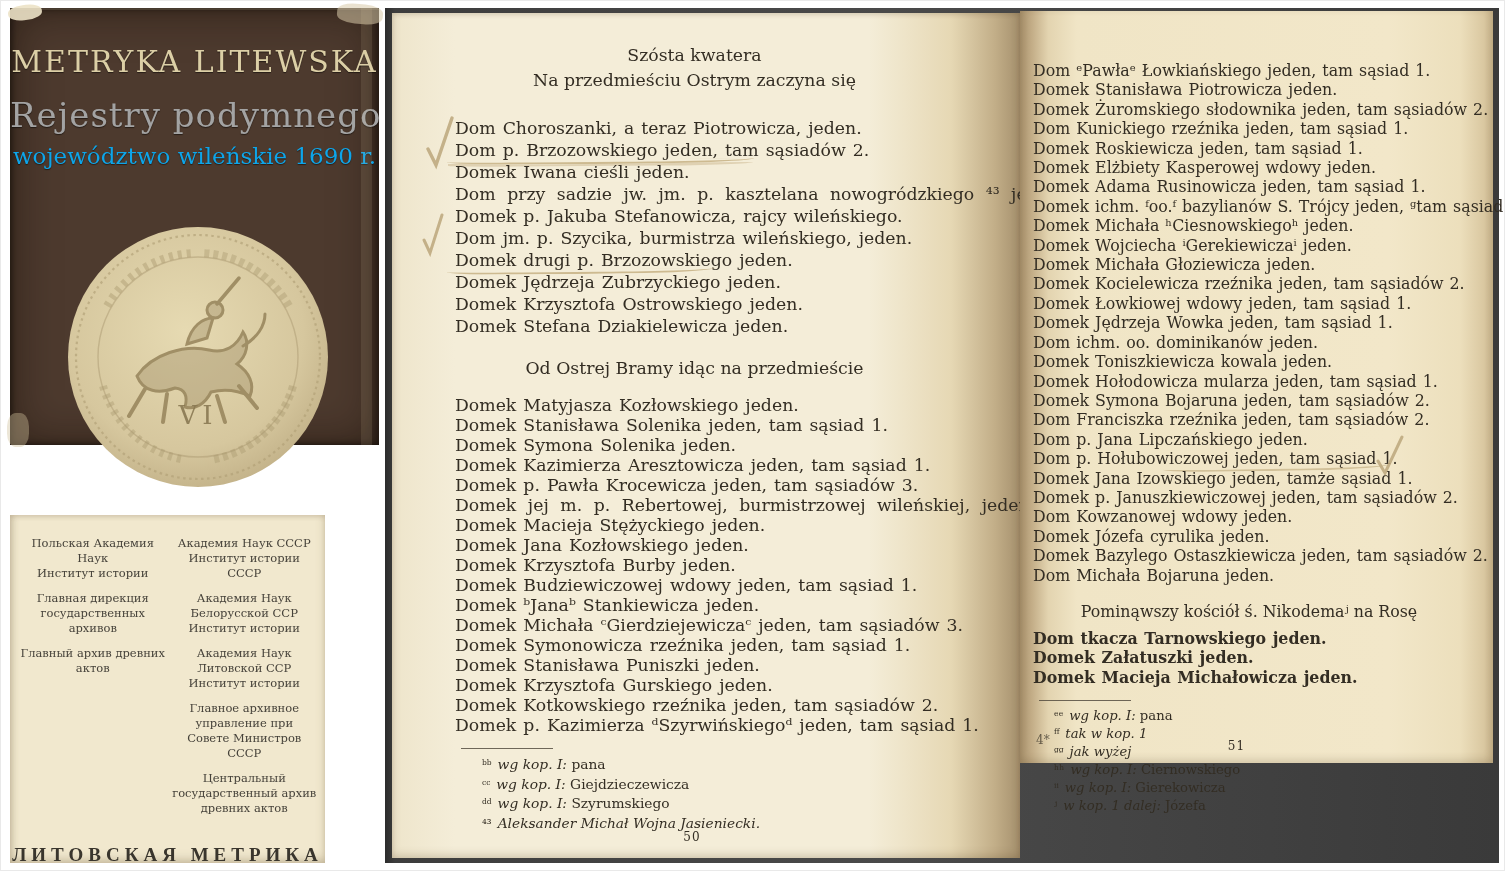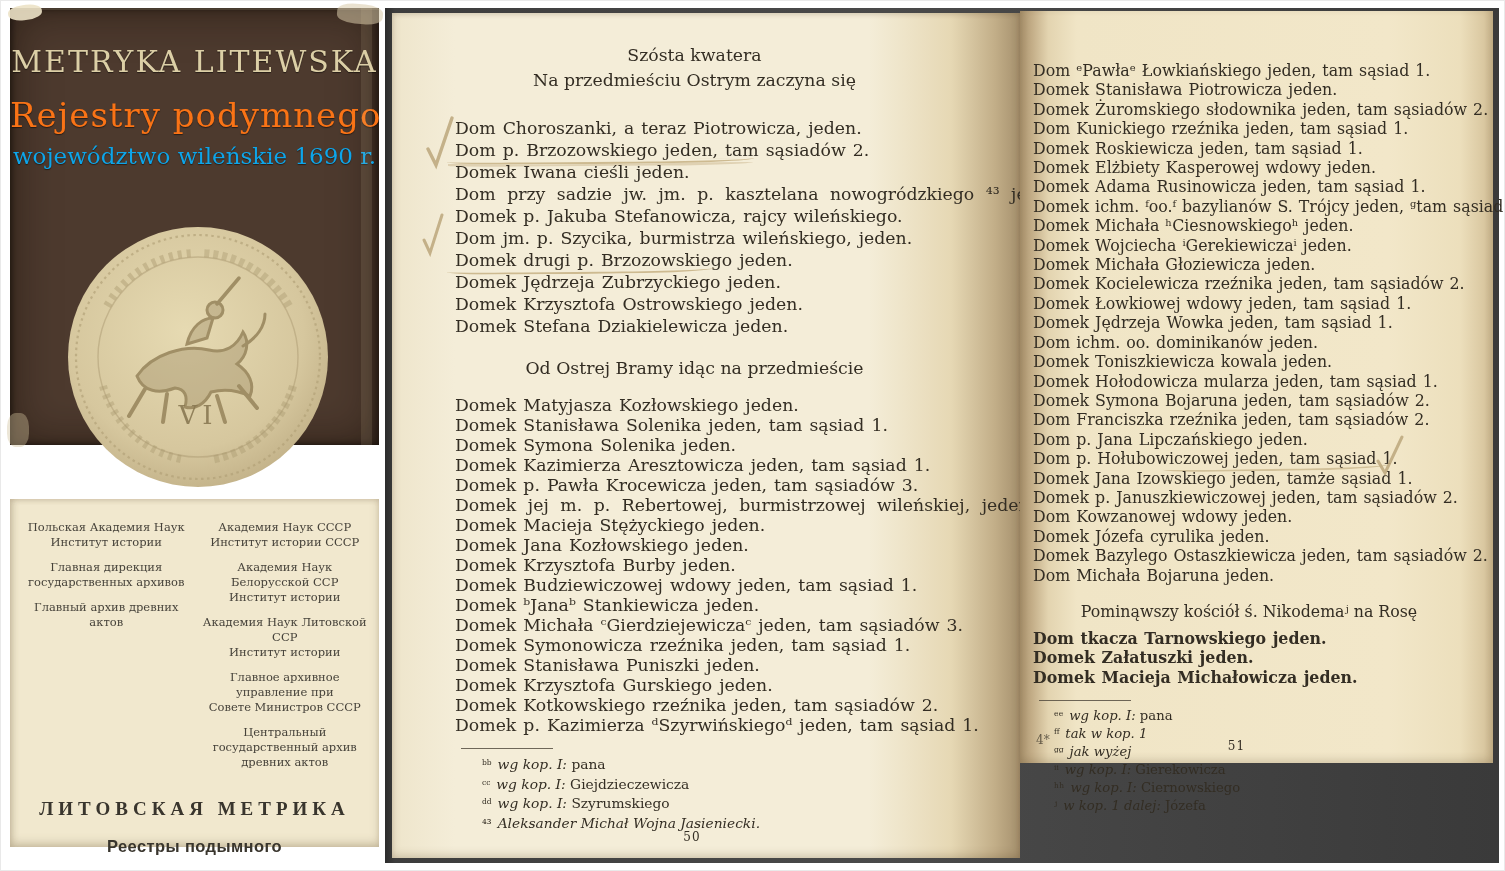--- a/index.html
+++ b/index.html
@@ -15,28 +15,28 @@
   .cover .wear-tl{position:absolute;left:-2px;top:-3px;width:34px;height:15px;background:#ece2c6;
                   opacity:.9;transform:rotate(-7deg);border-radius:45%;}
   .cover .wear-tr{position:absolute;right:-4px;top:-4px;width:46px;height:20px;background:#d8cba9;
                   opacity:.55;transform:rotate(5deg);border-radius:40%;}
   .cover .wear-bl{position:absolute;left:-3px;bottom:-2px;width:22px;height:34px;background:#cfc09c;
                   opacity:.4;border-radius:40%;}
   .cover .spine-light{position:absolute;right:7px;top:0;bottom:0;width:11px;
                   background:rgba(225,205,165,.12);}
   .cover-title{margin-top:36px;text-align:center;font-size:30px;letter-spacing:2px;color:#dccfa6;
                text-shadow:0 1px 1px rgba(0,0,0,.5);white-space:nowrap;}
-  .cover-sub1{margin-top:16px;text-align:center;font-size:34px;letter-spacing:1px;color:#f97316;
+  .cover-sub1{margin-top:16px;text-align:center;font-size:34px;letter-spacing:1px;color:#a3a3a3;
               text-shadow:0 1px 1px rgba(0,0,0,.5);white-space:nowrap;}
   .cover-sub2{margin-top:8px;text-align:center;font-size:23px;color:#0ea5e9;
               text-shadow:0 1px 1px rgba(0,0,0,.5);white-space:nowrap;}
   .coin{position:absolute;left:57px;top:218px;width:262px;height:262px;}
 
   
-  .title-panel{position:absolute;left:10px;top:499px;width:369px;height:348px;background:#f1e8ce;
+  .title-panel{position:absolute;left:10px;top:515px;width:315px;height:348px;background:#f1e8ce;
                color:#46423a;
                box-shadow:inset 0 -4px 10px rgba(120,100,70,.28), inset 3px 0 6px rgba(120,100,70,.16),
                           inset 0 2px 4px rgba(120,100,70,.12);}
   .tp-cols{display:flex;padding:21px 8px 0 10px;gap:6px;}
   .tp-col{flex:1;text-align:center;font-size:11.5px;line-height:15px;}
   .tp-col .tp-block{margin-bottom:10px;}
   .tp-title{text-align:center;margin-top:18px;font-family:Liberation Serif, serif;
             font-weight:bold;font-size:19px;letter-spacing:5px;color:#39352d;white-space:nowrap;}
   .tp-sub{text-align:center;margin-top:14px;font-family:"Liberation Sans",sans-serif;
           font-weight:bold;font-size:16.5px;line-height:25px;letter-spacing:.4px;color:#39352d;}
@@ -272,22 +272,22 @@
             <div class="bl">Dom tkacza Tarnowskiego jeden.</div>
             <div class="bl">Domek Załatuszki jeden.</div>
             <div class="bl">Domek Macieja Michałowicza jeden.</div>
           </div>
 
         <div class="fn-rule"></div>
         <div class="fn-block">
             <div class="fn"><span class="fn-marker">ᵉᵉ</span><span class="fn-italic">wg kop. I:</span><span class="fn-roman"> pana</span></div>
             <div class="fn"><span class="fn-marker">ᶠᶠ</span><span class="fn-italic">tak w kop. 1</span><span class="fn-roman"></span></div>
             <div class="fn"><span class="fn-marker">ᵍᵍ</span><span class="fn-italic">jak wyżej</span><span class="fn-roman"></span></div>
+            <div class="fn"><span class="fn-marker">ʰʰ</span><span class="fn-italic">wg kop. I:</span><span class="fn-roman"> Ciernowskiego</span></div>
             <div class="fn"><span class="fn-marker">ⁱⁱ</span><span class="fn-italic">wg kop. I:</span><span class="fn-roman"> Gierekowicza</span></div>
-            <div class="fn"><span class="fn-marker">ʰʰ</span><span class="fn-italic">wg kop. I:</span><span class="fn-roman"> Ciernowskiego</span></div>
             <div class="fn"><span class="fn-marker">ʲ</span><span class="fn-italic">w kop. 1 dalej:</span><span class="fn-roman"> Józefa</span></div>
           </div>
       </div>
       <div class="sig-mark">4*</div>
       <div class="pagenum">51</div>
 
       <svg class="checkmark" style="left:356px;top:424px;" width="28" height="42" viewBox="0 0 28 42">
         <polyline points="2,26 9,38 26,2" fill="none" stroke="#bca77c" stroke-width="3" stroke-linecap="round"></polyline>
       </svg>
     </div>

